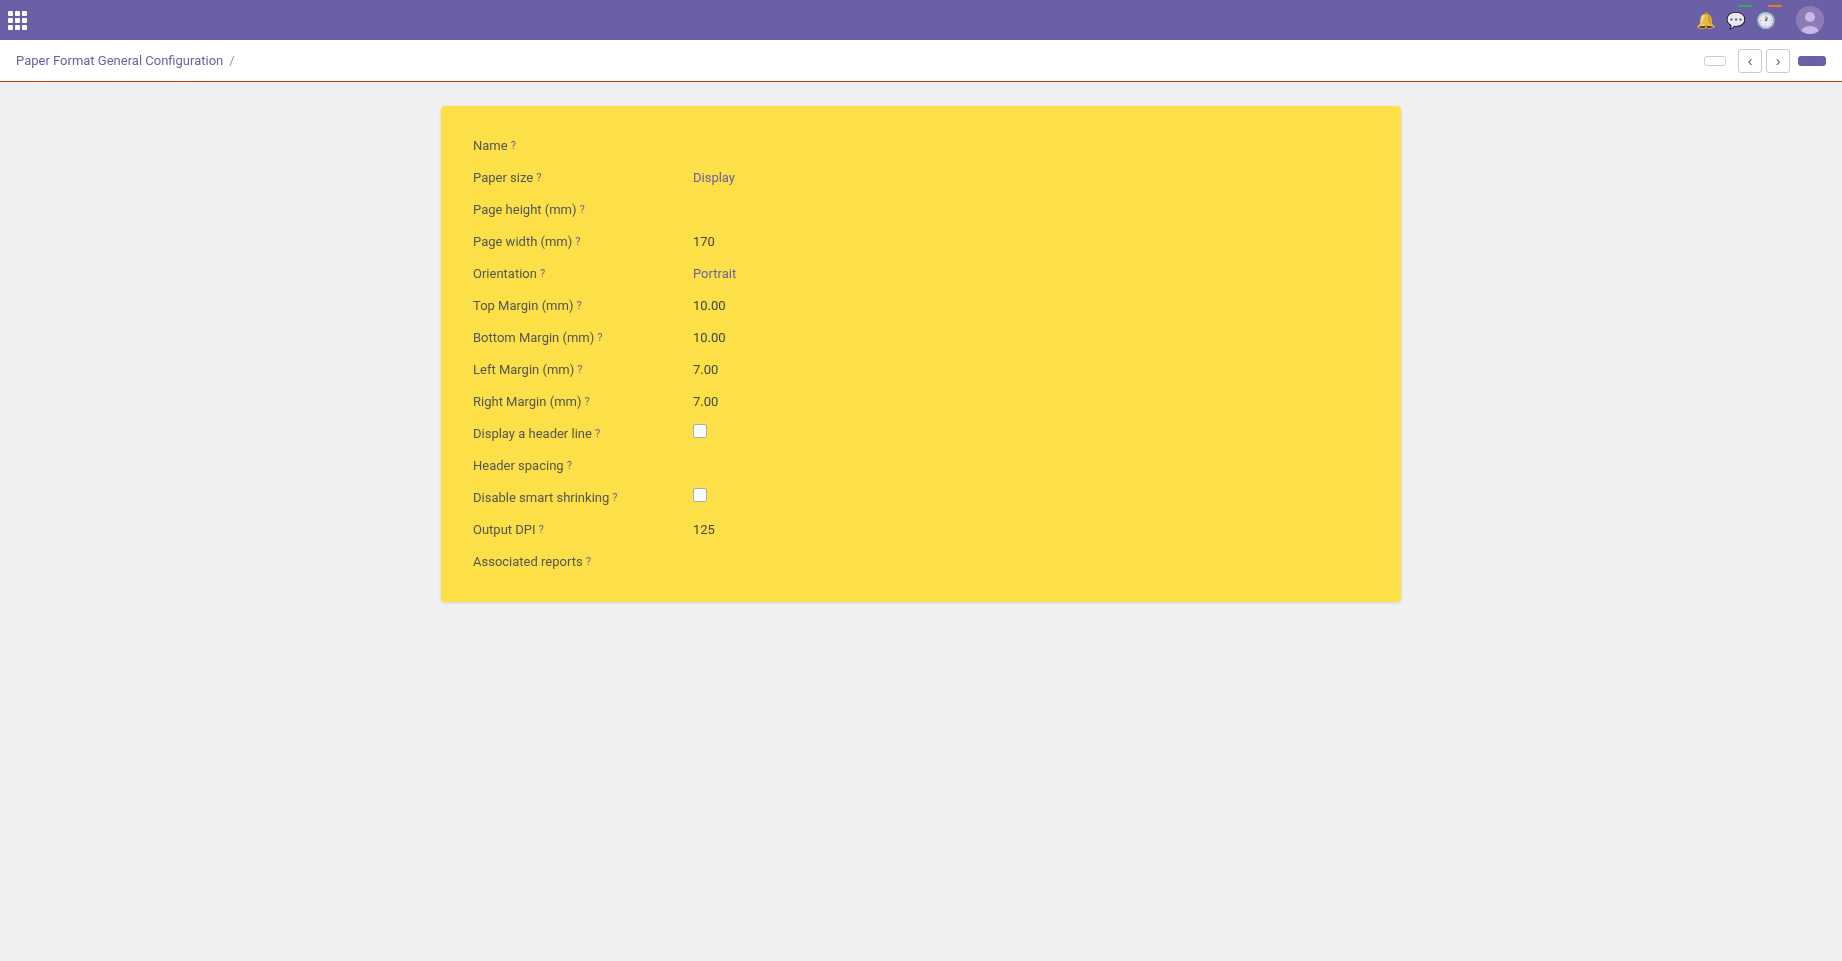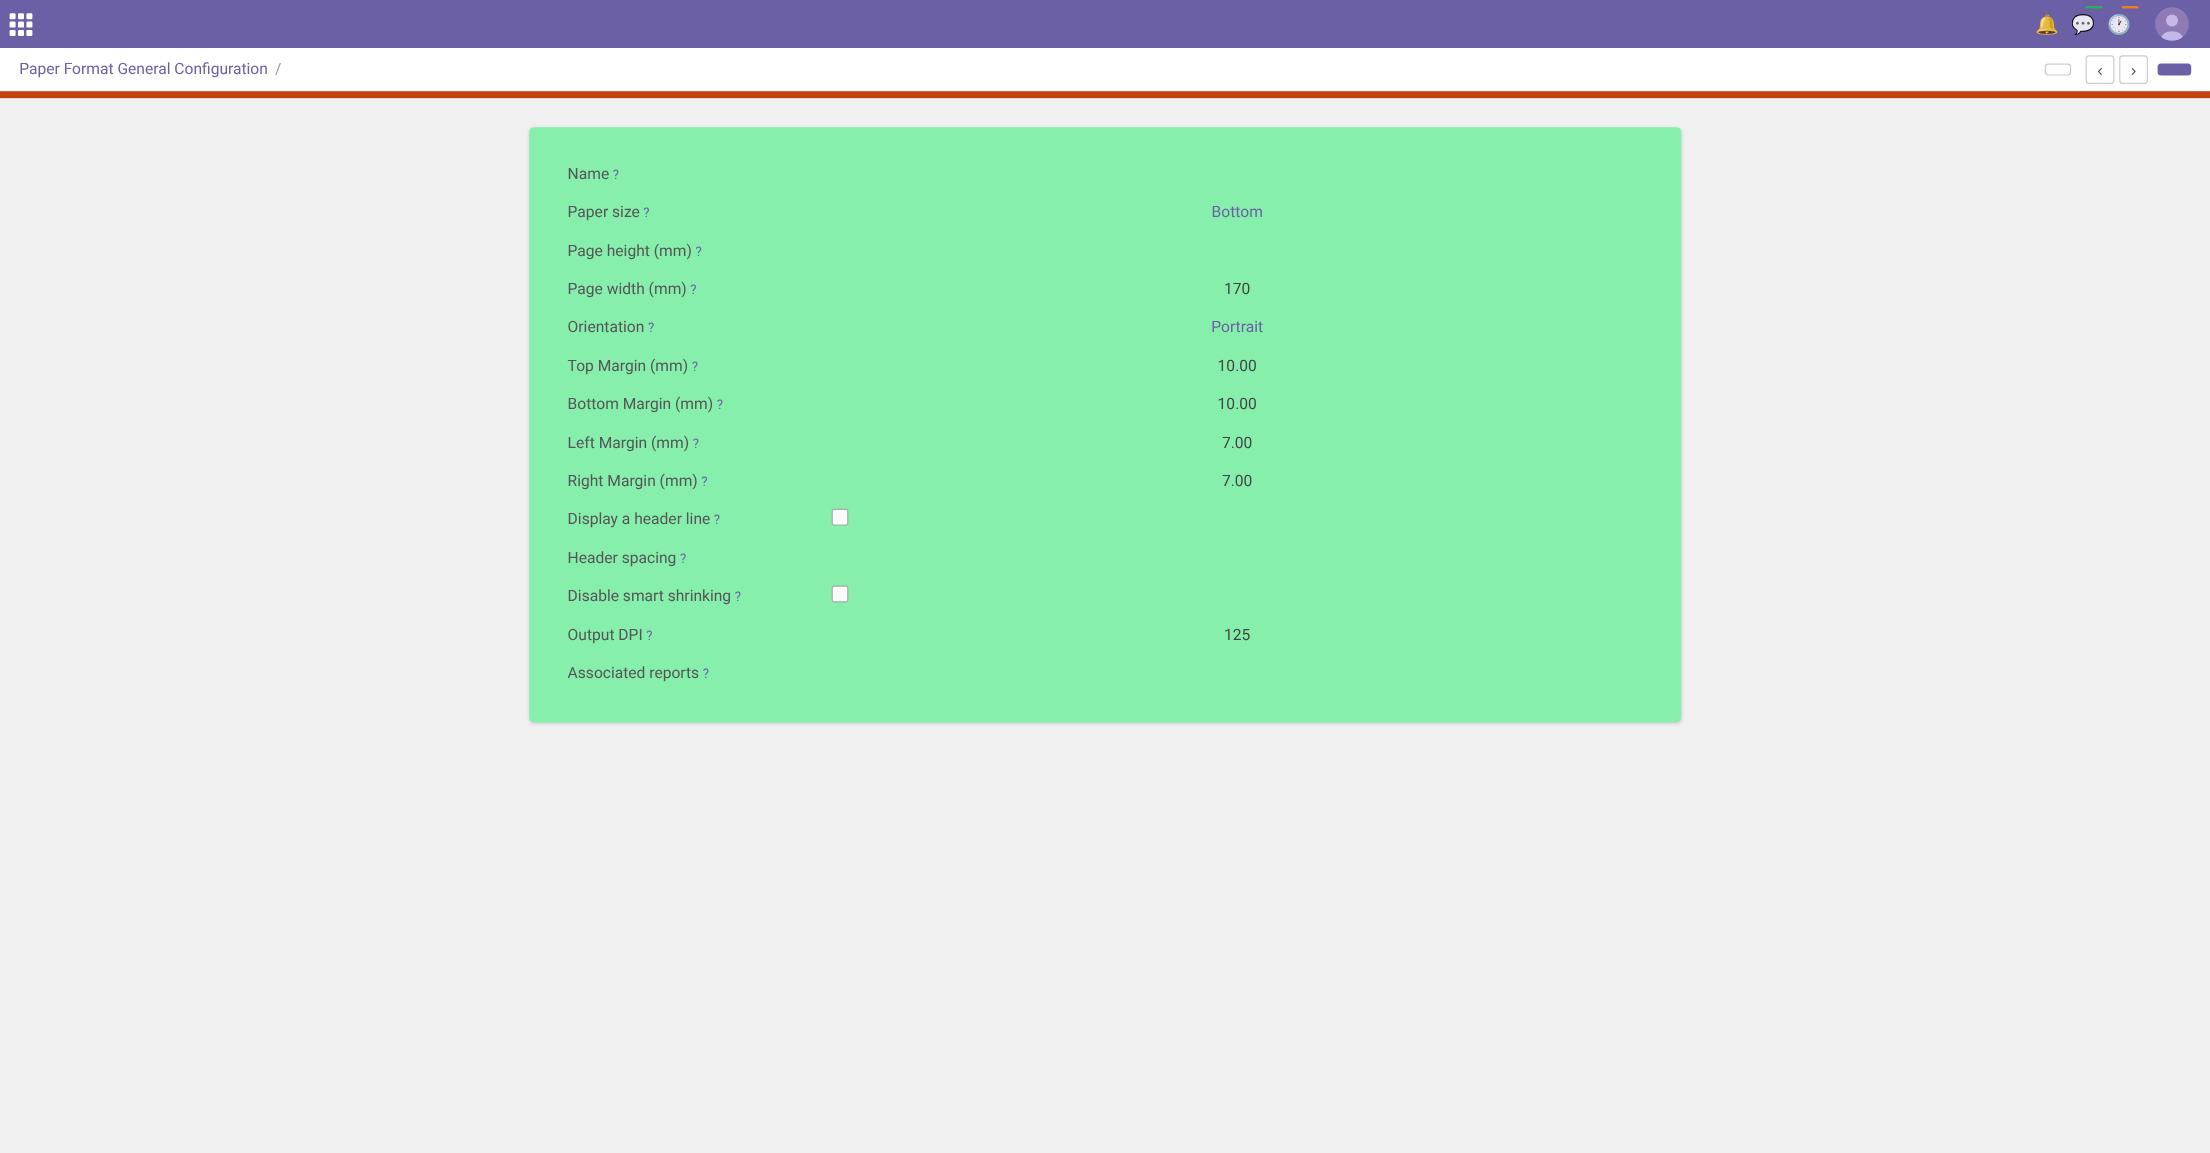--- a/index.html
+++ b/index.html
@@ -90,21 +90,21 @@
       overflow: hidden;
     }
     .user-name {
       color: rgba(255,255,255,0.85);
       font-size: 12px;
     }
 
     
     .breadcrumb-bar {
       background: white;
-      border-bottom: 6px solid #c2410c;
+      border-bottom: 1px solid #c2410c;
       padding: 0 16px;
       height: 42px;
       display: flex;
       align-items: center;
       justify-content: space-between;
     }
     .breadcrumb {
       display: flex;
       align-items: center;
       gap: 6px;
@@ -158,27 +158,26 @@
       font-weight: 500;
     }
 
     
     .main-content {
       padding: 24px 24px;
       background: #f0f0f0;
       min-height: calc(100vh - 82px);
     }
     .form-card {
-      background: #86efac;
+      background: #fde047;
       border-radius: 4px;
       box-shadow: 0 1px 3px rgba(0,0,0,0.12);
       max-width: 960px;
       margin: 0 auto;
       padding: 24px 32px;
-      text-align: center;
     }
     .form-row {
       display: flex;
       align-items: flex-start;
       padding: 6px 0;
       min-height: 32px;
     }
     .form-label {
       width: 220px;
       min-width: 220px;
@@ -276,21 +275,21 @@
 
 <div class="main-content">
   <div class="form-card">
 
     <div id="form-rows-container">
         <div class="form-row">
           <div class="form-label">Name <span class="help-icon">?</span></div>
         </div>
         <div class="form-row">
           <div class="form-label">Paper size <span class="help-icon">?</span></div>
-          <div class="form-value link">Bottom</div>
+          <div class="form-value link">Display</div>
         </div>
         <div class="form-row">
           <div class="form-label">Page height (mm) <span class="help-icon">?</span></div>
         </div>
         <div class="form-row">
           <div class="form-label">Page width (mm) <span class="help-icon">?</span></div>
           <div class="form-value">170</div>
         </div>
         <div class="form-row">
           <div class="form-label">Orientation <span class="help-icon">?</span></div>

